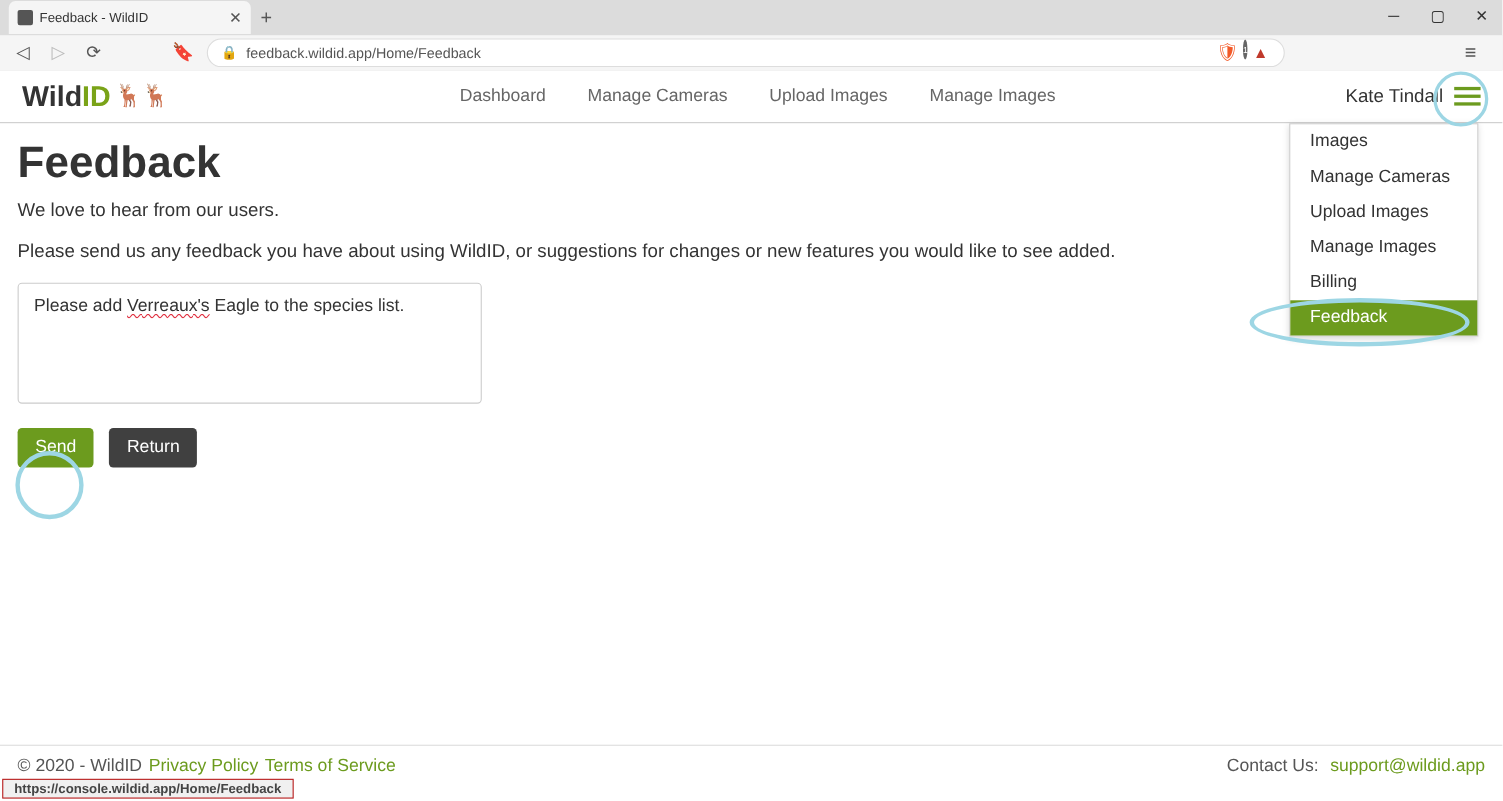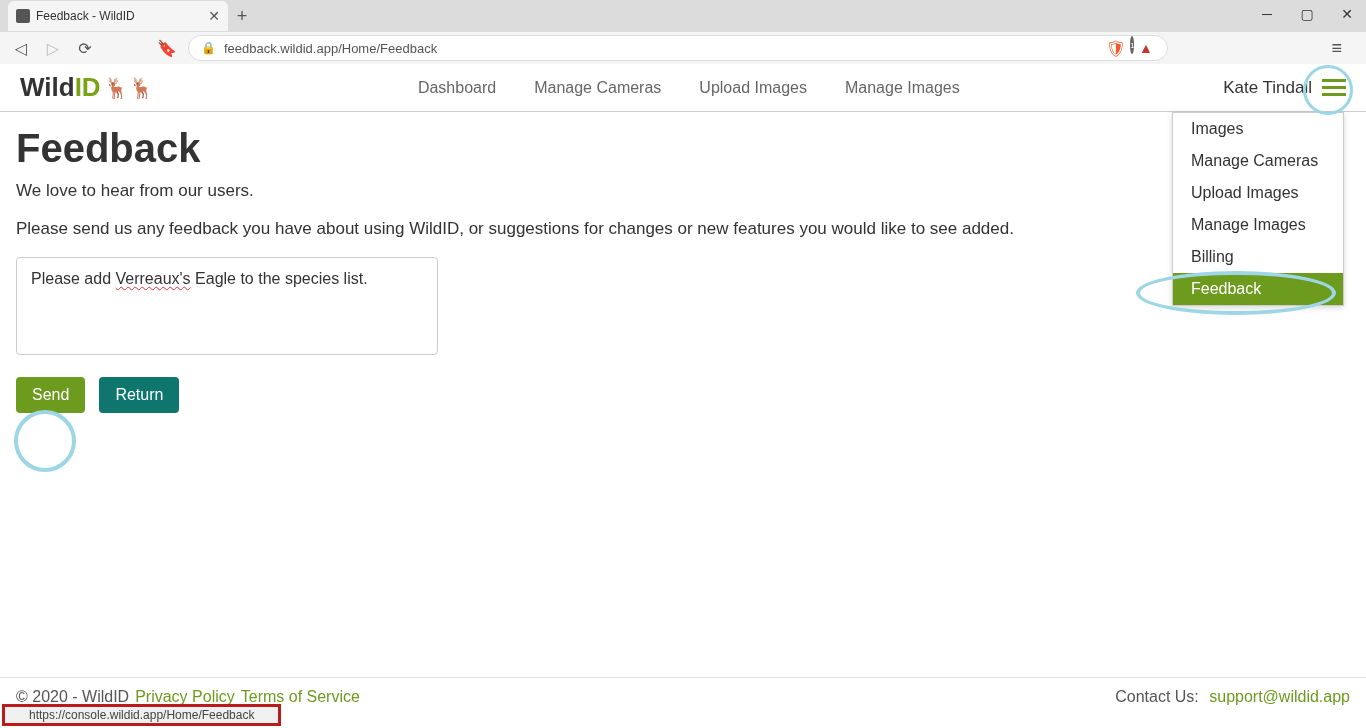--- a/index.html
+++ b/index.html
@@ -42,33 +42,33 @@
     
     .dropdown { position:absolute; right:22px; top:112px; width:172px; background:#fff; border:1px solid #ccc; box-shadow:0 2px 6px rgba(0,0,0,0.15); z-index:40;}
     .dropdown-item { padding:7px 18px; font-size:16px; color:#333; cursor:pointer;}
     .dropdown-item.active { background:#6c9b1e; color:#fff;}
     .oval-highlight { position:absolute; border:4px solid #9dd6e4; border-radius:50%/50%; pointer-events:none; z-index:50;}
 
     
     .content { padding: 14px 16px;}
     h1 { font-size:40px; font-weight:700; margin-bottom:10px;}
     .para { font-size:17px; color:#333; margin-bottom:18px;}
-    .feedback-box { width:422px; height:98px; border:1px solid #ccc; border-radius:4px; padding:12px 14px; font-size:16px; resize:both;}
+    .feedback-box { width:422px; height:110px; border:1px solid #ccc; border-radius:4px; padding:12px 14px; font-size:16px; resize:both;}
     .spellcheck { text-decoration: underline wavy #e03040 1px; text-underline-offset:2px;}
     .btn-row { margin-top:22px; display:flex; gap:14px;}
     .btn { padding:9px 16px; border:none; border-radius:4px; font-size:16px; color:#fff; cursor:pointer;}
     .btn-send { background:#6c9b1e;}
-    .btn-return { background:#0f766e;}
+    .btn-return { background:#404040;}
 
     
     .footer { position:absolute; bottom:18px; left:0; right:0; border-top:1px solid #ddd; padding:10px 16px 4px; display:flex; align-items:center; font-size:16px;}
     .footer .copy { color:#555;}
     .footer a { color:#6c9b1e; text-decoration:none; margin-left:6px;}
     .footer .contact { margin-left:auto; color:#555;}
-    .status-bar { position:absolute; bottom:2px; left:2px; background:#f0f0f0; border:3px solid #b91c1c; padding:1px 24px; font-size:12px; color:#444; z-index:60;}
+    .status-bar { position:absolute; bottom:2px; left:2px; background:#f0f0f0; border:1px solid #b91c1c; padding:1px 10px; font-size:12px; color:#444; z-index:60;font-weight:bold;}
   </style>
 </head>
 <body>
 
 <div class="browser-chrome">
   <div class="window-controls">
     <div>─</div>
     <div>▢</div>
     <div>✕</div>
   </div>

